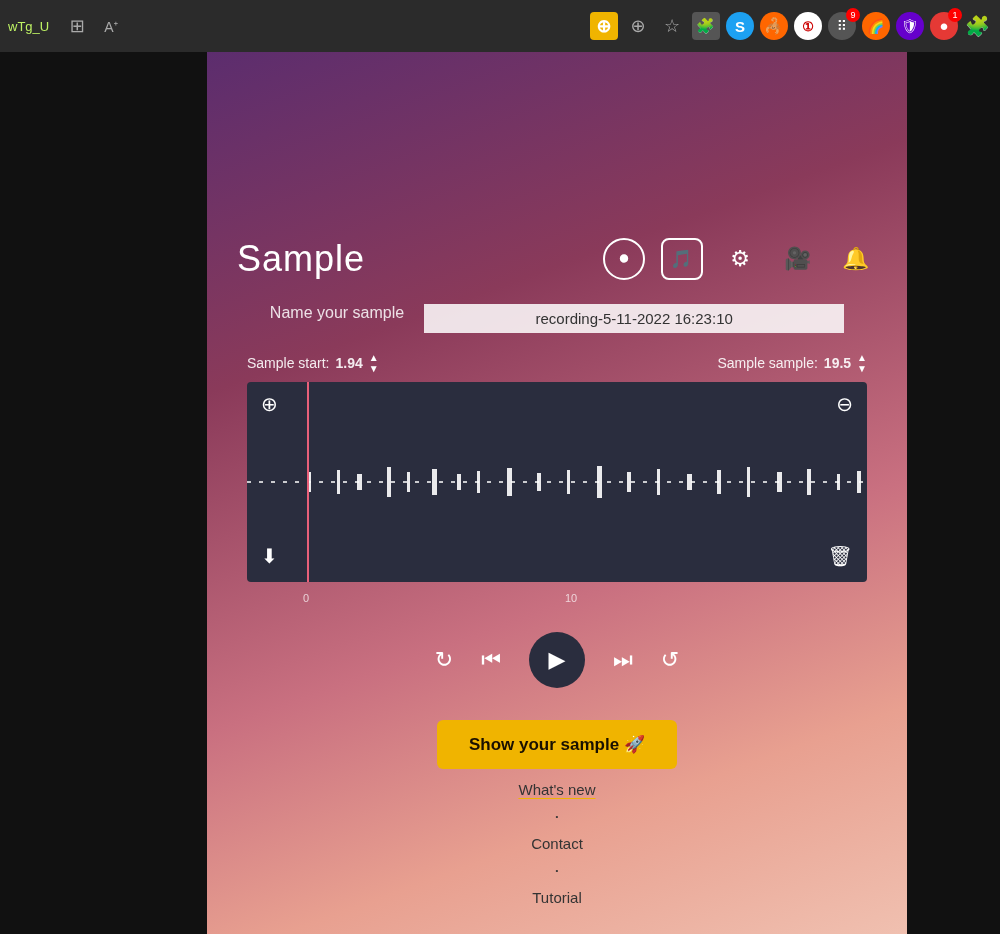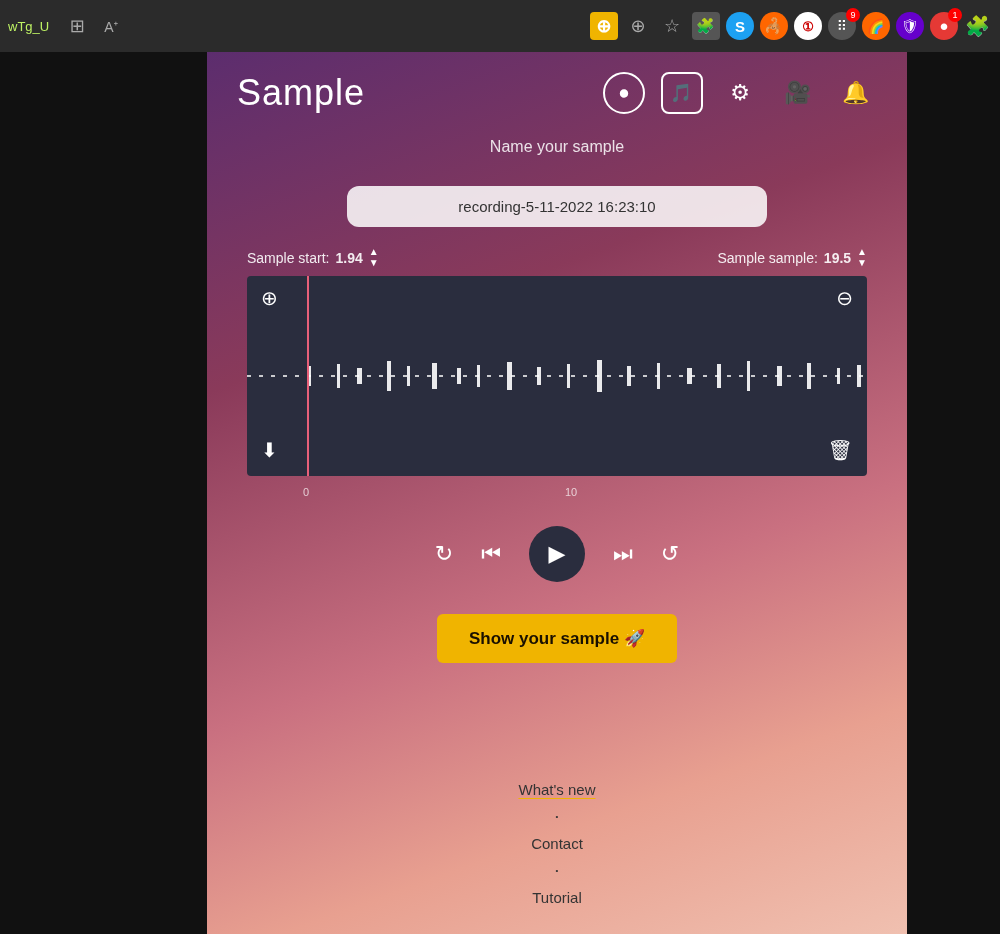--- a/index.html
+++ b/index.html
@@ -73,20 +73,21 @@
       top: 52px;
       left: 207px;
       width: 700px;
       height: 882px;
       background: linear-gradient(160deg, #5c2d6e 0%, #8a3a5a 30%, #c97080 60%, #e8a090 80%, #f0c0b0 100%);
       display: flex;
       flex-direction: column;
       align-items: center;
       padding: 0;
       overflow: hidden;
+      justify-content: center;
     }
 
     
     .popup-header {
       width: 100%;
       display: flex;
       align-items: center;
       justify-content: space-between;
       padding: 20px 30px 16px 30px;
     }
@@ -136,22 +137,22 @@
     .section-label {
       color: rgba(255,255,255,0.85);
       font-size: 16px;
       margin-bottom: 10px;
       text-align: center;
     }
     .name-input {
       width: 420px;
       background: rgba(255,255,255,0.85);
       border: none;
-      border-radius: 12px;
-      padding: 12px 16px;
+      border-radius: 0;
+      padding: 6px 16px;
       font-size: 15px;
       color: #333;
       outline: none;
       text-align: center;
     }
 
     
     .controls-row {
       width: 620px;
       display: flex;
@@ -400,21 +401,21 @@
       </button>
       <button class="header-icon-btn video" title="Video">
         <span>🎥</span>
       </button>
       <button class="header-icon-btn bell" title="Notifications">
         <span>🔔</span>
       </button>
     </div>
   </div>
 
-  <div style="margin-top:8px; display:flex; flex-direction:column; align-items:center;gap:20px;">
+  <div style="margin-top:8px; display:flex; flex-direction:row; align-items:center;gap:20px;">
     <div class="section-label">Name your sample</div>
     <input class="name-input" type="text" value="recording-5-11-2022 16:23:10" style="">
   </div>
 
   <div class="controls-row">
     <div class="spinner-group">
       <span>Sample start:</span>
       <span class="spinner-val">1.94</span>
       <div class="spinner-arrows">
         <span>▲</span>

